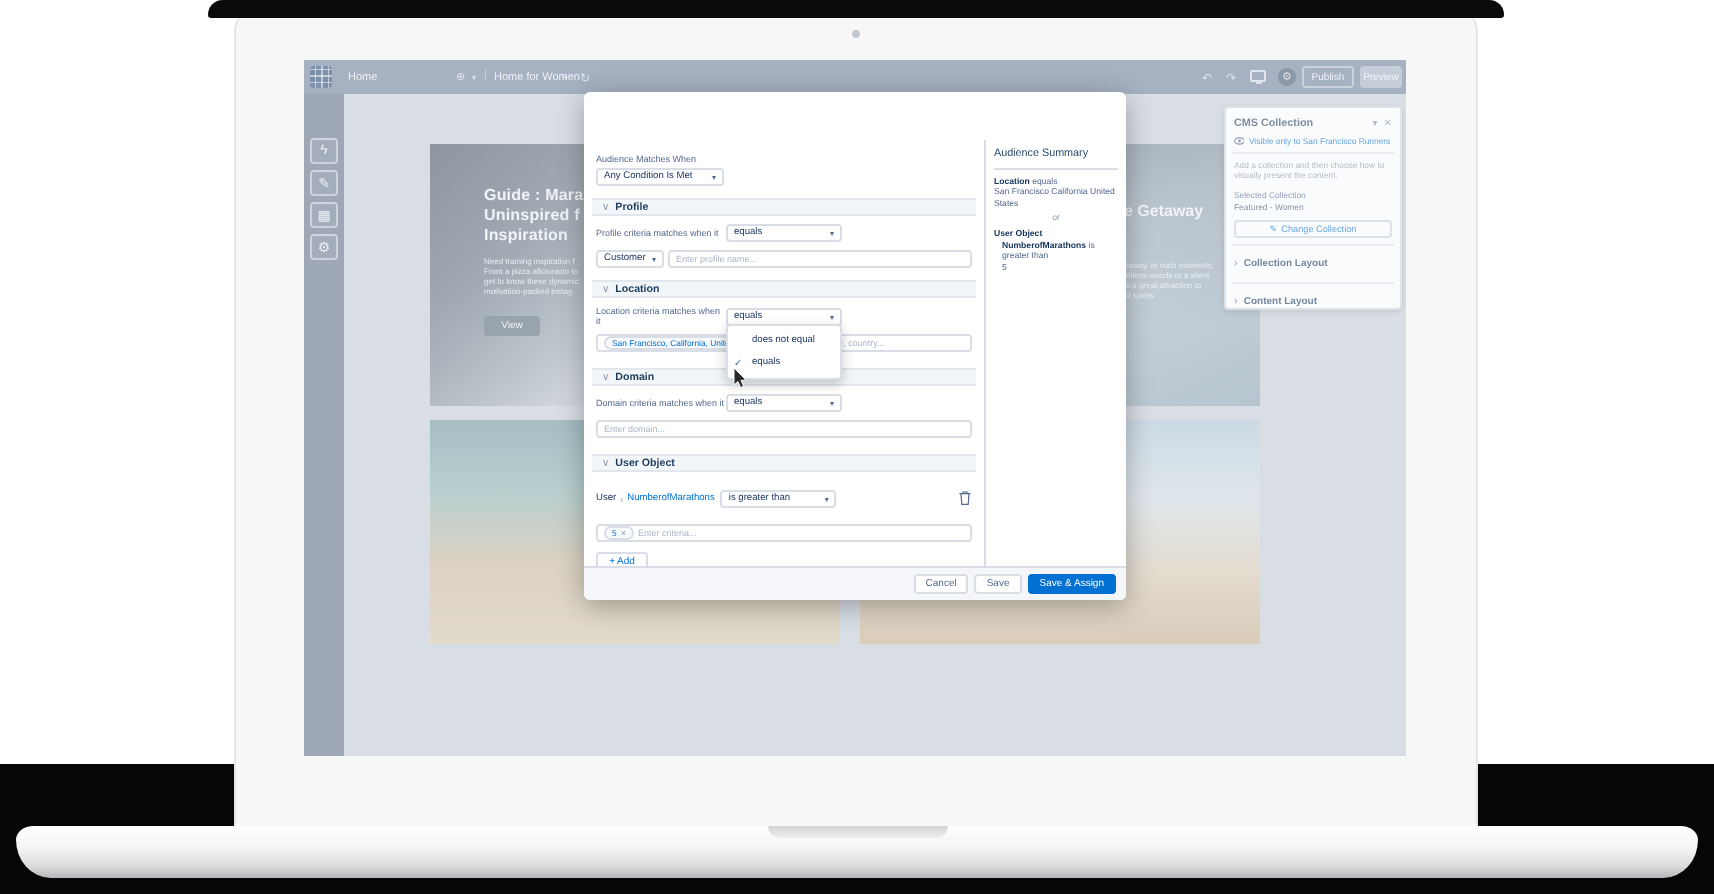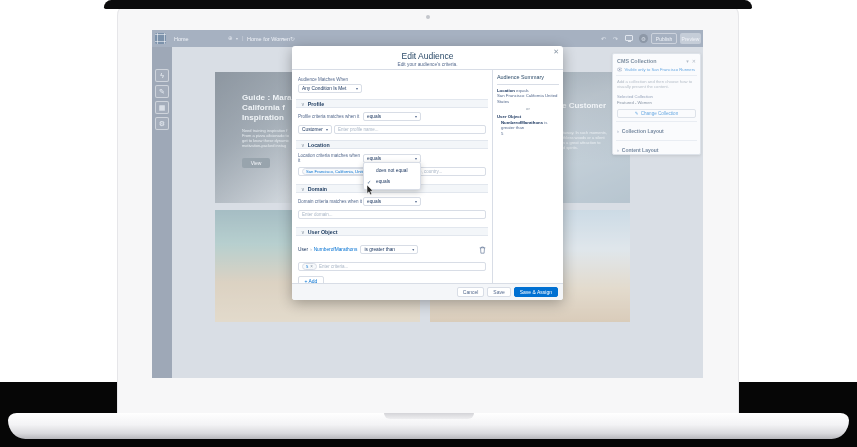--- a/index.html
+++ b/index.html
@@ -181,33 +181,33 @@
         </div>
       <div class="side-btn" style="top:70px;">
           <span>⚙</span>
         </div>
     </div>
 
     <div class="pagebg">
       <div class="card tl">
         <div class="hero-h">
           <div>Guide : Mara</div>
-          <div>California f</div>
+          <div>Uninspired f</div>
           <div>Inspiration</div>
         </div>
         <div class="hero-b">
           <div>Need training inspiration f</div>
           <div>From a pizza aficionado to</div>
           <div>get to know these dynamic</div>
           <div>motivation-packed instag</div>
         </div>
         <div class="view-btn">View</div>
       </div>
       <div class="card tr">
-        <div class="hero-h2">e Customer</div>
+        <div class="hero-h2">e Getaway</div>
         <div class="hero-b2">
           <div>taway. In such moments,</div>
           <div>thless woods or a silent</div>
           <div>s a great attraction to</div>
           <div>d spirits.</div>
         </div>
       </div>
       <div class="card bl"></div>
       <div class="card br"></div>
     </div>
@@ -241,25 +241,20 @@
       <div class="cms-div"></div>
       <div class="cms-row">
         <span class="chev">›</span>
         <span>Content Layout</span>
       </div>
     </div>
 
     <div class="dim"></div>
 
     <div class="modal">
-      <div class="m-head">
-        <div class="m-title">Edit Audience</div>
-        <div class="m-sub">Edit your audience's criteria.</div>
-        <div class="m-close">✕</div>
-      </div>
 
       <div class="m-body">
         <div class="m-left">
           <div class="lab" style="margin-bottom:2px;">Audience Matches When</div>
           <div class="sel" style="width:64px;">
             <span>Any Condition Is Met</span>
               <span class="car">▾</span>
           </div>
 
           <div class="band">

